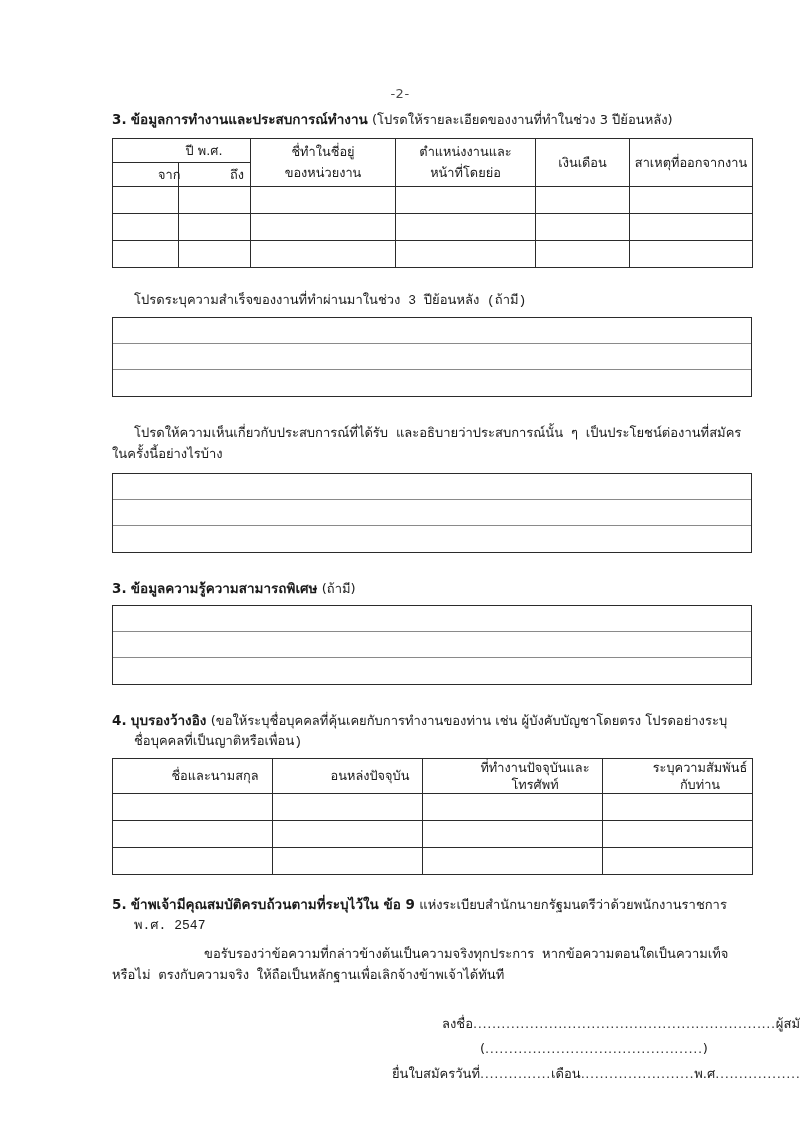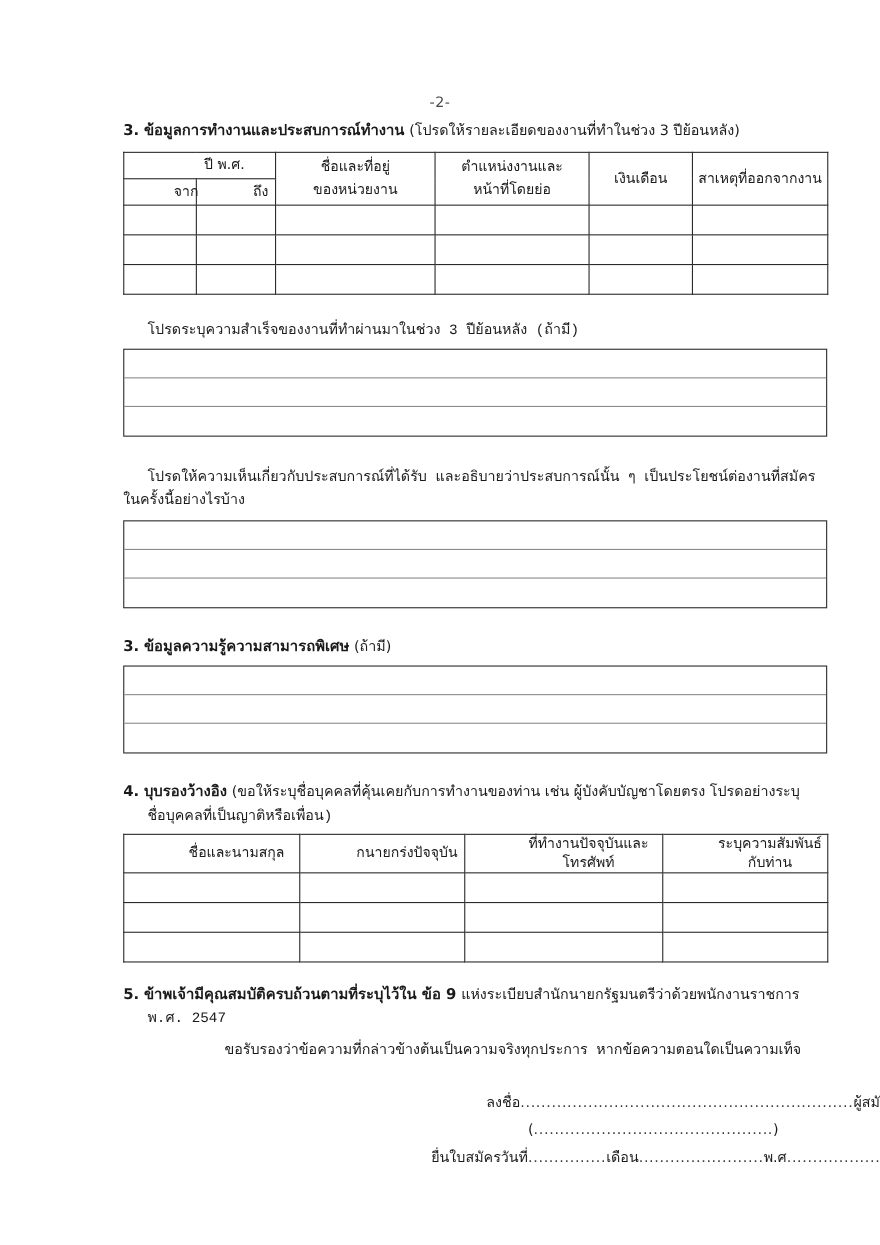--- a/index.html
+++ b/index.html
@@ -146,21 +146,21 @@
         <col style="width:72px">
         <col style="width:145px">
         <col style="width:140px">
         <col style="width:94px">
         <col style="width:123px">
       </colgroup>
       <thead>
         <tr>
           <th class="h1" colspan="2">ปี พ.ศ.</th>
           <th class="h2" rowspan="2">
-            <span class="two-line">ชื่อและที่อยู่</span>
+            <span class="two-line">ชื่ทำในชี่อยู่</span>
             <span class="two-line">ของหน่วยงาน</span>
           </th>
           <th class="h2" rowspan="2">
             <span class="two-line">ตำแหน่งงานและ</span>
             <span class="two-line">หน้าที่โดยย่อ</span>
           </th>
           <th class="h2" rowspan="2">เงินเดือน</th>
           <th class="h2" rowspan="2">สาเหตุที่ออกจากงาน</th>
         </tr>
         <tr>
@@ -245,21 +245,21 @@
     <table class="grid">
       <colgroup>
         <col style="width:160px">
         <col style="width:150px">
         <col style="width:180px">
         <col style="width:150px">
       </colgroup>
       <thead>
         <tr>
           <th class="h1" style="height:26px">ชื่อและนามสกุล</th>
-          <th class="h1" style="height:26px">กนายกร่งปัจจุบัน</th>
+          <th class="h1" style="height:26px">อนหล่งปัจจุบัน</th>
           <th class="h1" style="height:26px">ที่ทำงานปัจจุบันและโทรศัพท์</th>
           <th class="h1" style="height:26px">ระบุความสัมพันธ์กับท่าน</th>
         </tr>
       </thead>
       <tbody>
         <tr>
           <td class="row"></td>
           <td class="row"></td>
           <td class="row"></td>
           <td class="row"></td>
@@ -284,20 +284,21 @@
     <p class="sec-head">
       <span class="num">5.</span>
       <span class="bold">ข้าพเจ้ามีคุณสมบัติครบถ้วนตามที่ระบุไว้ใน ข้อ 9</span>
       <span class="light">แห่งระเบียบสำนักนายกรัฐมนตรีว่าด้วยพนักงานราชการ</span>
     </p>
     <p class="para indent-1">พ.ศ. 2547</p>
 
     <div class="sp-8"></div>
 
     <p class="para indent-2" style="padding-left:92px;">ขอรับรองว่าข้อความที่กล่าวข้างต้นเป็นความจริงทุกประการ  หากข้อความตอนใดเป็นความเท็จ</p>
+    <p class="para">หรือไม่ ตรงกับความจริง ให้ถือเป็นหลักฐานเพื่อเลิกจ้างข้าพเจ้าได้ทันที</p>
 
     <div class="sp-26"></div>
 
     <div class="sig-wrap">
       <div class="sig-line-1">
         <span>ลงชื่อ</span><span class="dots">................................................................</span><span>ผู้สมัคร</span>
       </div>
       <div class="sig-line-2">
         <span>(</span><span class="dots">..............................................</span><span>)</span>
       </div>

